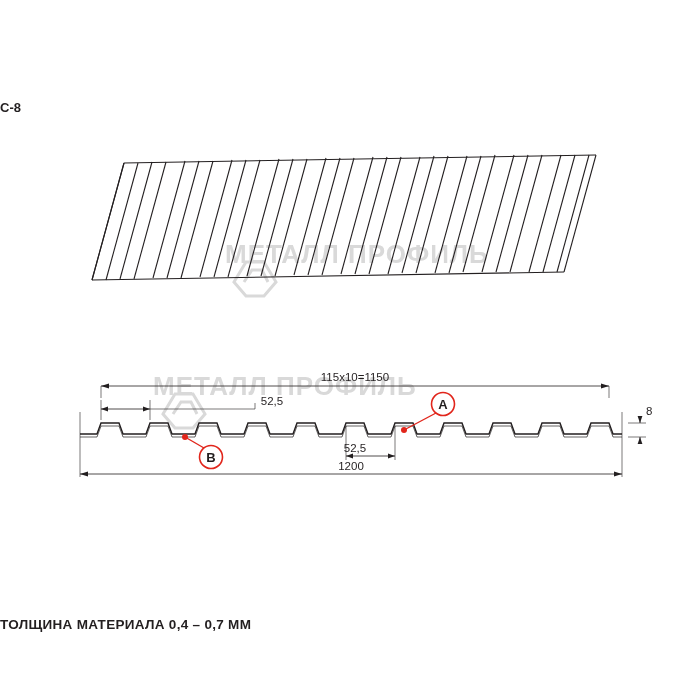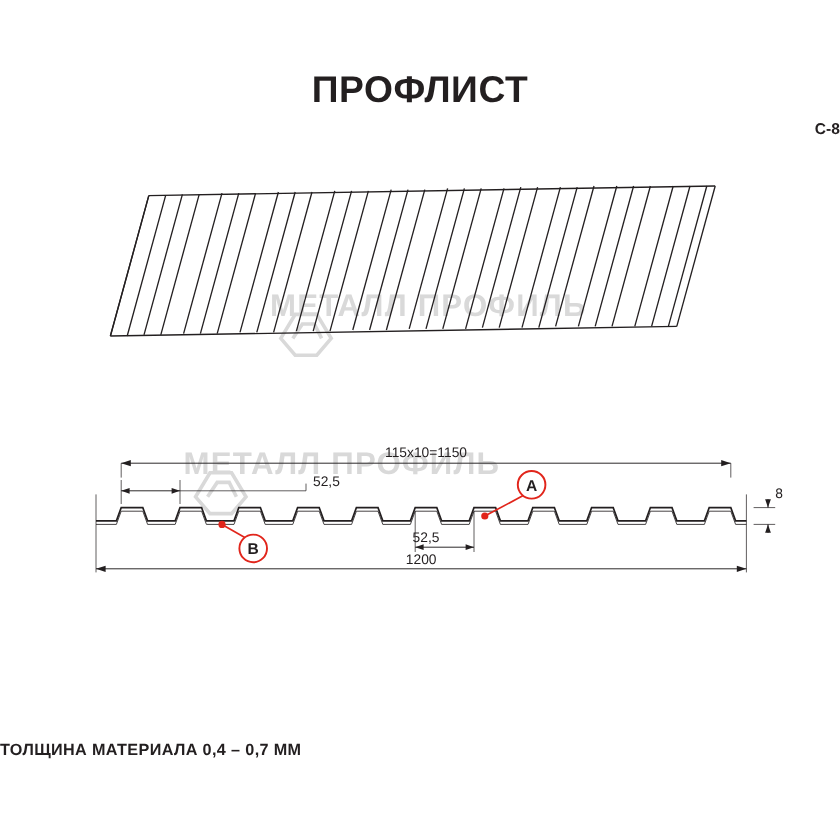--- a/index.html
+++ b/index.html
@@ -29,21 +29,21 @@
     font-size: 31px;
     font-weight: bold;
     letter-spacing: 0.5px;
     color: #231f20;
   }
   .subtitle {
     position: absolute;
     top: 100px;
     left: 0;
     width: 700px;
-    text-align: right;
+    text-align: left;
     font-size: 13px;
     font-weight: bold;
     color: #231f20;
   }
   .footer-note {
     position: absolute;
     top: 617px;
     left: 0;
     width: 700px;
     font-size: 13.5px;
@@ -70,21 +70,20 @@
   .wm-logo {
     position: absolute;
     pointer-events: none;
   }
 </style>
 </head>
 <body>
 
 <div id="page">
 
-  <div class="title">ПРОФЛИСТ</div>
   <div class="subtitle">C-8</div>
 
   <div class="wm wm1">МЕТАЛЛ ПРОФИЛЬ</div>
   <div class="wm wm2">МЕТАЛЛ ПРОФИЛЬ</div>
 
   <svg class="wm-logo" style="top:252px;left:226px;" width="58" height="50" viewBox="0 0 58 50">
     <path d="M8 30 L20 10 L38 10 L50 30 L38 44 L20 44 Z" fill="none" stroke="#d9d9d9" stroke-width="3"></path>
     <path d="M18 30 L26 18 L36 18 L42 30" fill="none" stroke="#d9d9d9" stroke-width="3"></path>
   </svg>
   <svg class="wm-logo" style="top:384px;left:155px;" width="58" height="50" viewBox="0 0 58 50">

